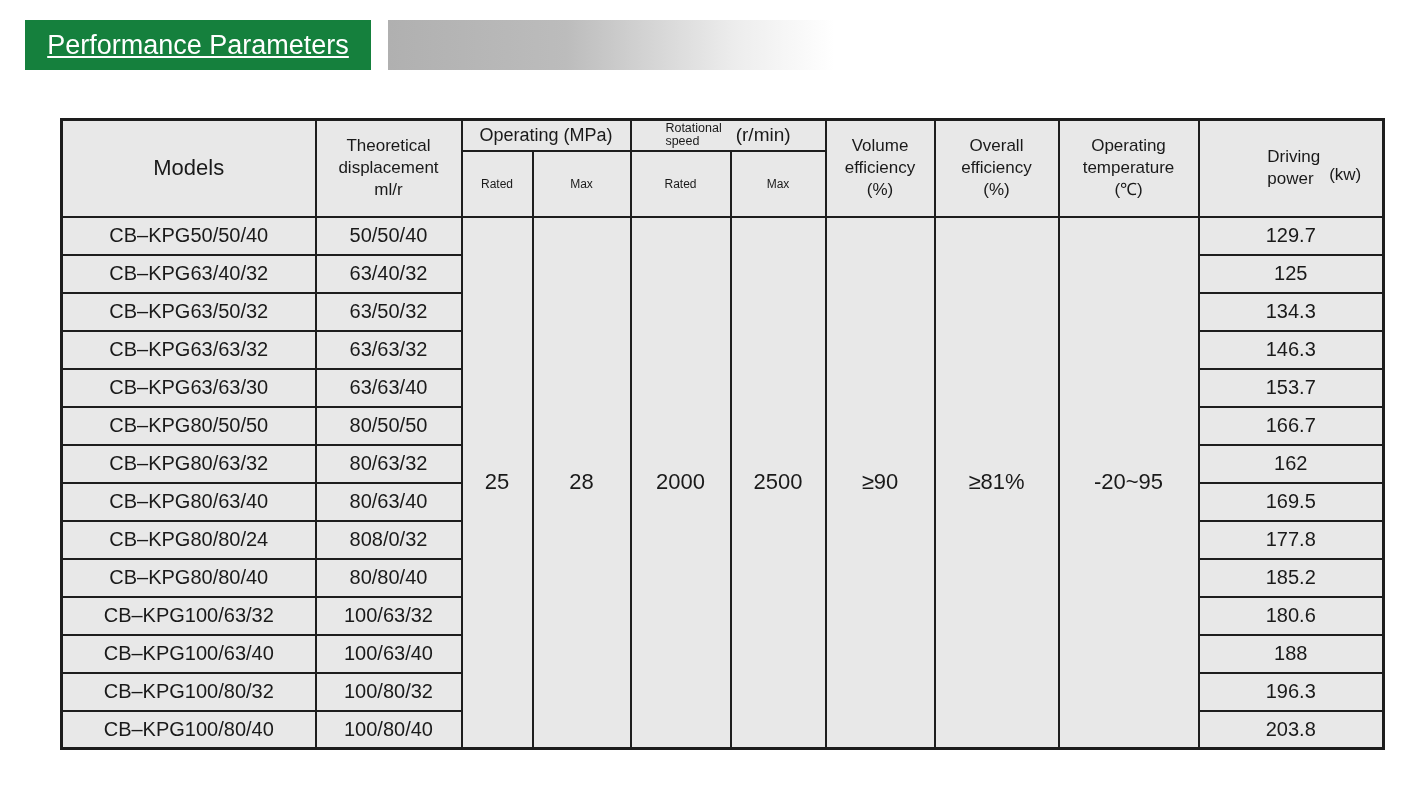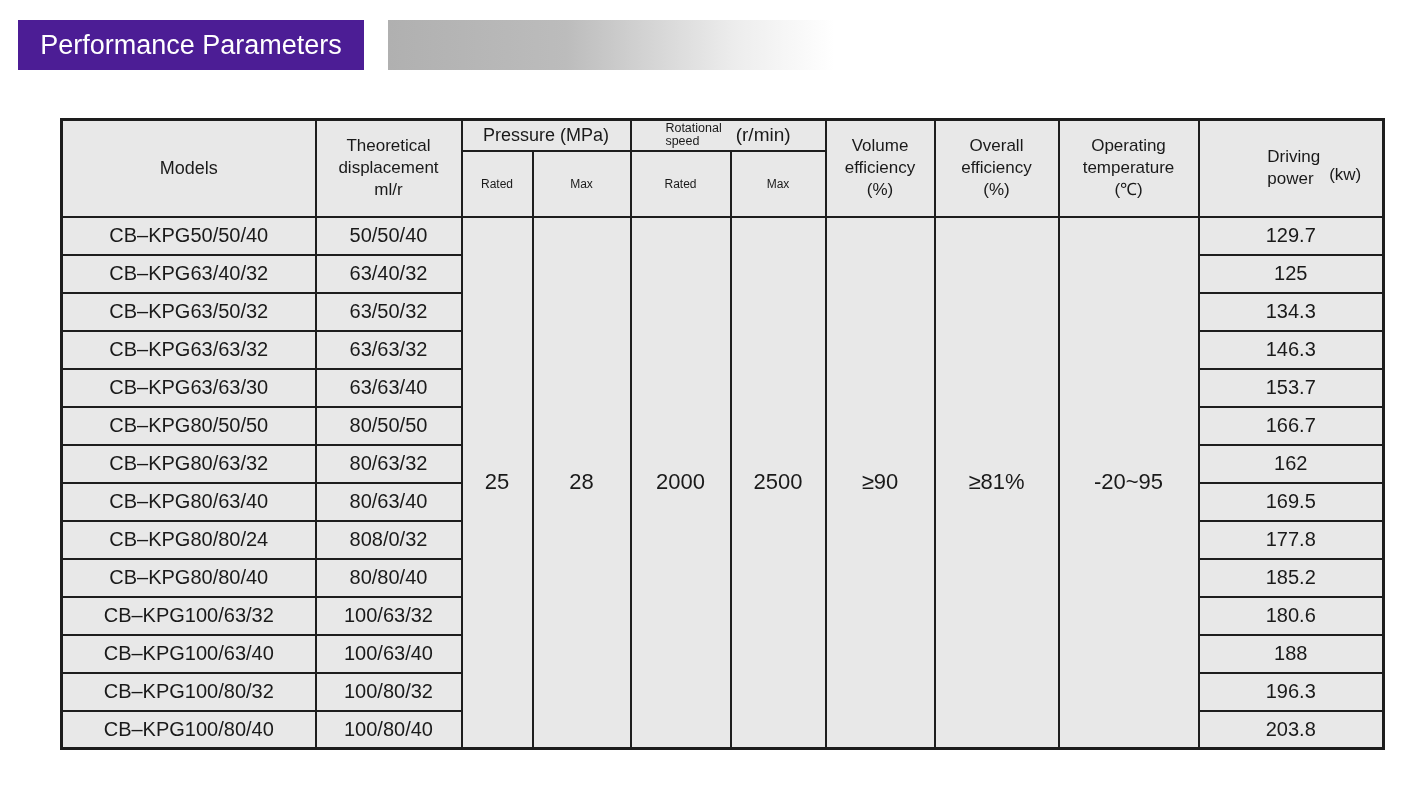--- a/index.html
+++ b/index.html
@@ -6,26 +6,27 @@
   html, body { margin: 0; padding: 0; }
   body {
     width: 1417px; height: 785px;
     background: #ffffff;
     font-family: "Liberation Sans", sans-serif;
     color: #1a1a1a;
     position: relative;
     overflow: hidden;
   }
   .banner {
-    position: absolute; left: 18px; top: 20px;
+    position: absolute; left: 25px; top: 20px;
     width: 346px; height: 50px;
-    background: #4c1d95;
+    background: #15803d;
     color: #ffffff;
     display: flex; align-items: center; justify-content: center;
     font-size: 27px;
+    text-decoration: underline;
   }
   .gradbar {
     position: absolute; left: 388px; top: 20px;
     width: 446px; height: 50px;
     background: linear-gradient(to right, #b0b0b0 0%, #bcbcbc 40%, #ededed 78%, #ffffff 100%);
   }
   .tblwrap { position: absolute; left: 60px; top: 118px; }
   table.spec {
     border-collapse: collapse;
     table-layout: fixed;
@@ -38,21 +39,21 @@
     text-align: center;
     vertical-align: middle;
     font-weight: normal;
     padding: 0;
     color: #1a1a1a;
     overflow: hidden;
   }
   thead tr.h1 { height: 31px; }
   thead tr.h2 { height: 66px; }
   tbody tr { height: 38px; }
-  .th-models { font-size: 18px; }
+  .th-models { font-size: 22px; }
   .th-stack { font-size: 17px; line-height: 1.3; }
   .th-pressure { font-size: 18px; }
   .th-sub { font-size: 12px; }
   .rot-flex {
     display: flex; align-items: center; justify-content: center; gap: 14px;
   }
   .rot-small { font-size: 12.5px; line-height: 1.05; text-align: left; }
   .rot-unit { font-size: 19px; }
   .drv-flex {
     display: flex; align-items: center; justify-content: center; gap: 9px; padding-left: 47px;
@@ -89,21 +90,21 @@
           <col style="width:185px">
       </colgroup>
       <thead>
         <tr class="h1">
           <th rowspan="2" class="th-models">Models</th>
           <th rowspan="2" class="th-stack">
             <div>Theoretical</div>
             <div>displacement</div>
             <div>ml/r</div>
           </th>
-          <th colspan="2" class="th-pressure">Pressure (MPa)</th>
+          <th colspan="2" class="th-pressure">Operating (MPa)</th>
           <th colspan="2">
             <div class="rot-flex">
               <div class="rot-small">
                 <div>Rotational</div>
                 <div>speed</div>
               </div>
               <div class="rot-unit">(r/min)</div>
             </div>
           </th>
           <th rowspan="2" class="th-stack">

